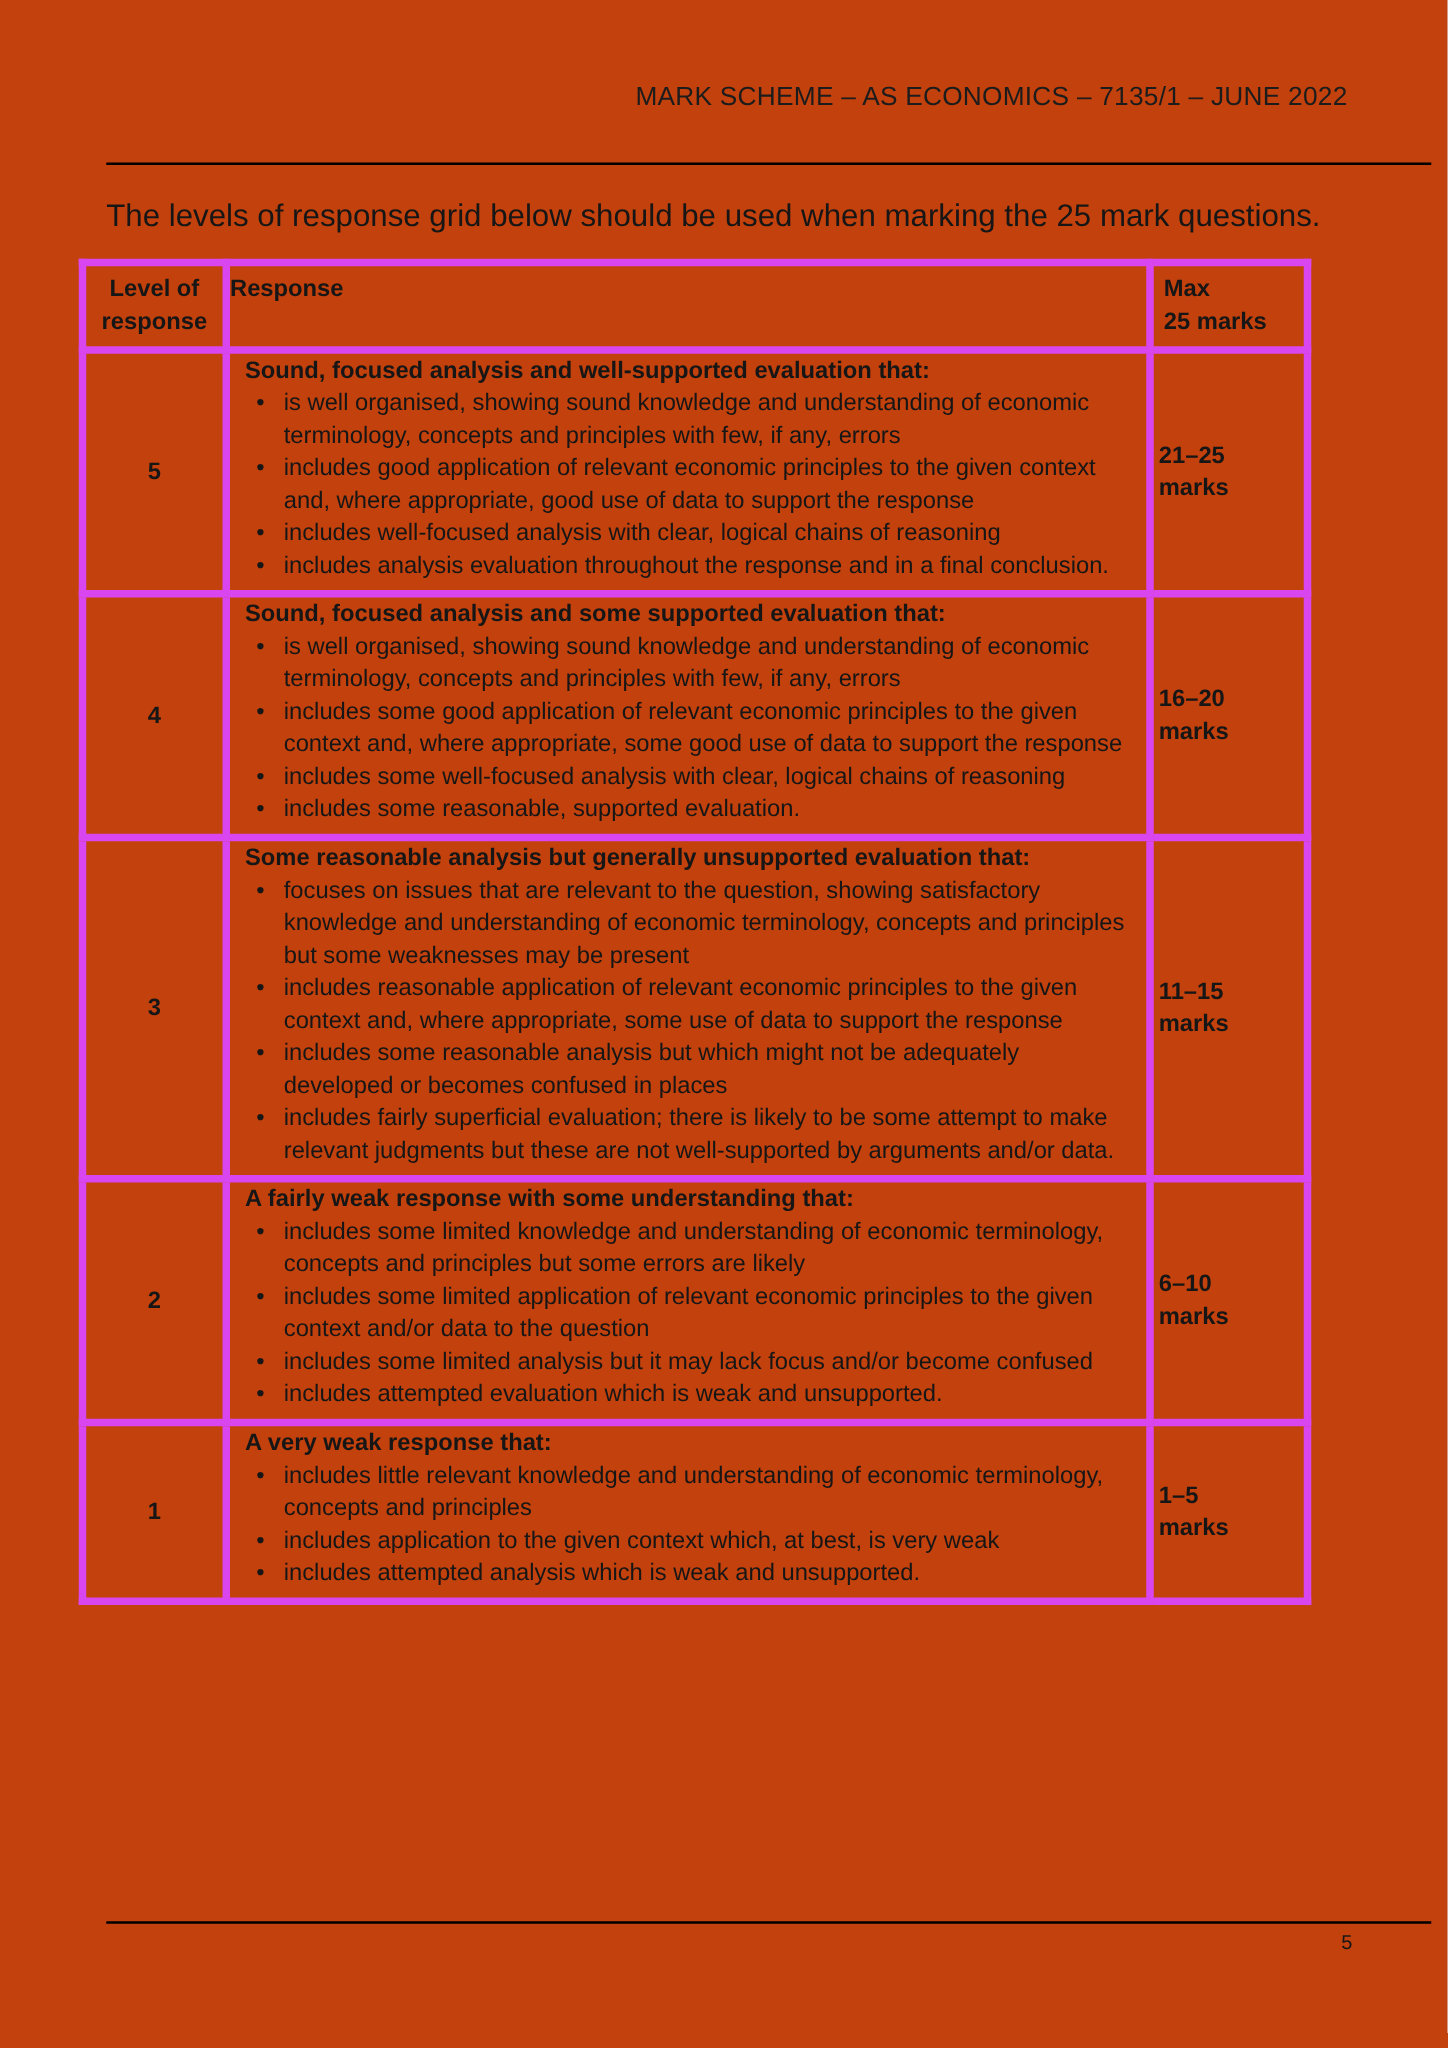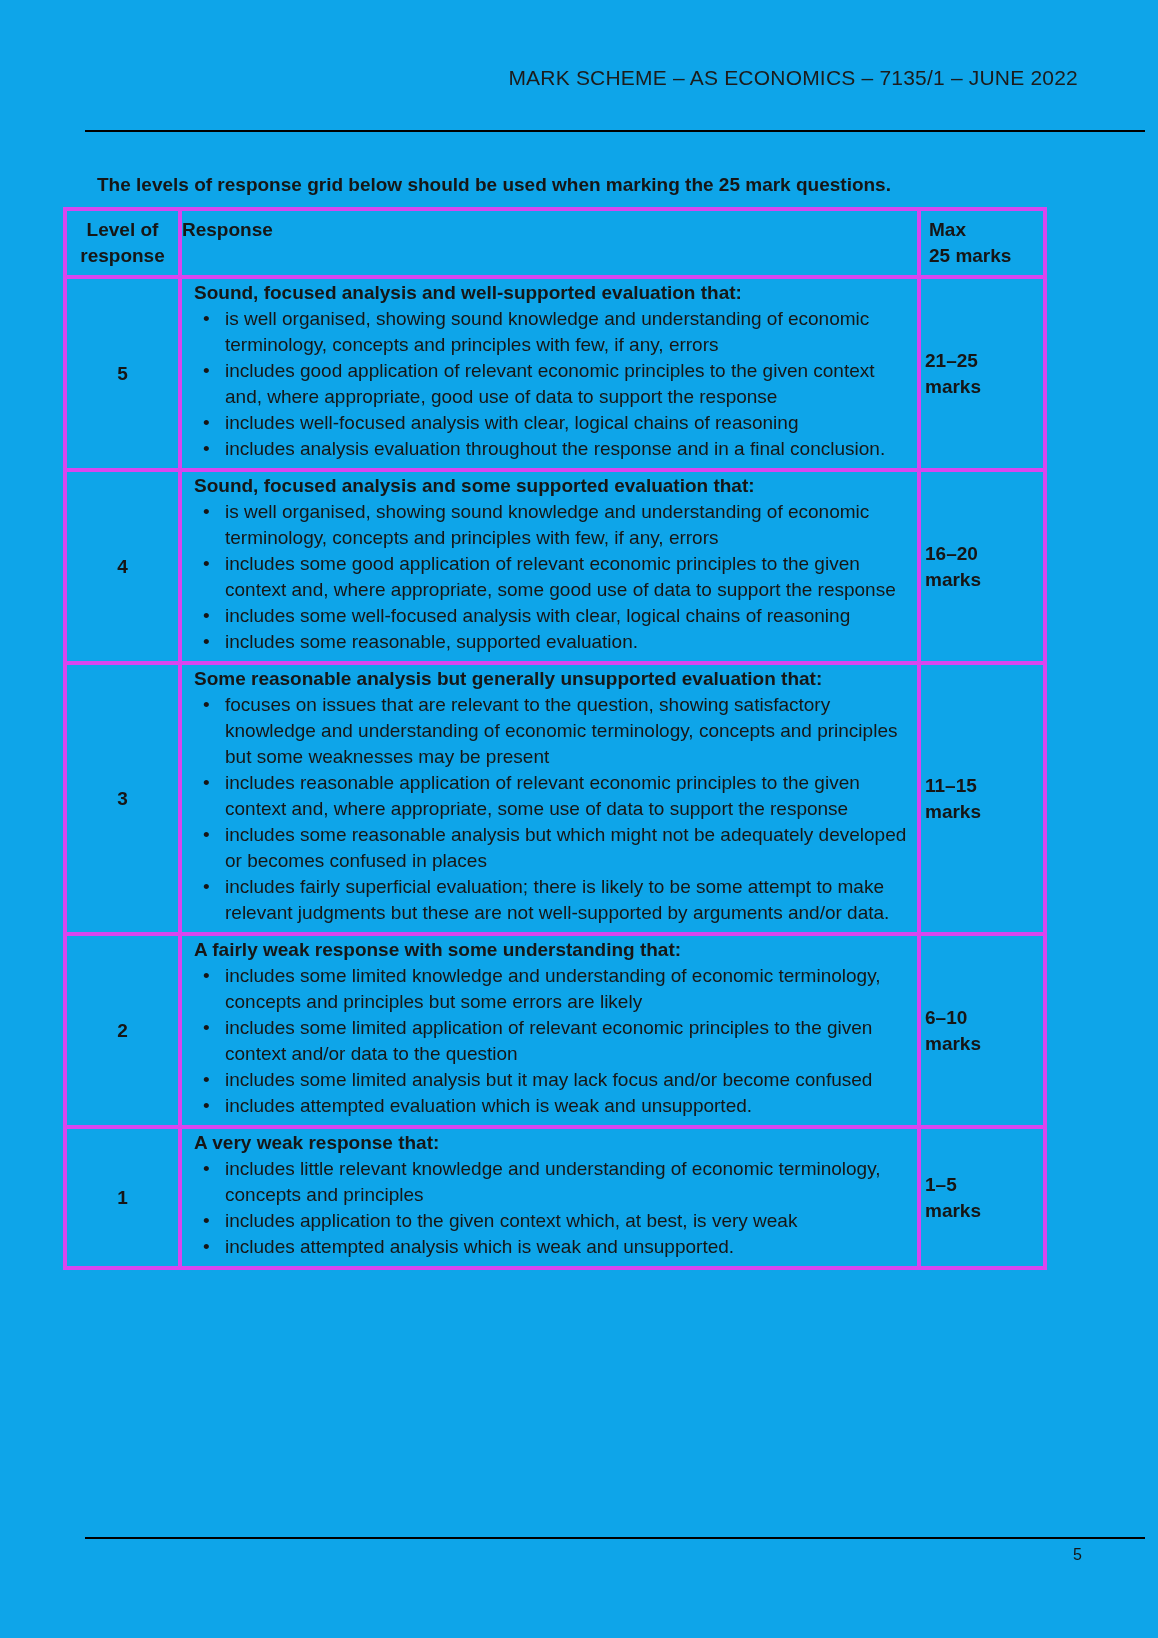--- a/index.html
+++ b/index.html
@@ -5,21 +5,21 @@
   html, body {
     margin: 0;
     padding: 0;
     background: #e8e8e8;
   }
   .page {
     position: relative;
     width: 1158px;
     height: 1638px;
     margin: 0 auto;
-    background: #0ea5e9;
+    background: #c2410c;
     font-family: "Liberation Sans", sans-serif;
     color: #161616;
     overflow: hidden;
   }
   .running-header {
     position: absolute;
     top: 66px;
     right: 80px;
     font-size: 21px;
     letter-spacing: 0.2px;
@@ -32,41 +32,40 @@
     width: 1060px;
     height: 2px;
     background: #000;
   }
   .rule-top { top: 130px; }
   .rule-bottom { top: 1537px; }
   .intro {
     position: absolute;
     top: 160px;
     left: 85px;
-    margin: 12px;
-    font-size: 19px;
+    margin: 0;
+    font-size: 25px;
     line-height: 26px;
-    font-weight: bold;
   }
   table.levels-table {
     position: absolute;
     top: 207px;
     left: 63px;
     width: 980px;
     border-collapse: collapse;
     table-layout: fixed;
     font-size: 19px;
     line-height: 26px;
   }
   .levels-table col.c-level    { width: 115px; }
   .levels-table col.c-response { width: 739px; }
   .levels-table col.c-marks    { width: 126px; }
   .levels-table th,
   .levels-table td {
-    border: 4px solid #d946ef;
+    border: 6px solid #d946ef;
     font-size: 19px;
     line-height: 26px;
   }
   .levels-table th {
     font-weight: bold;
     vertical-align: top;
     padding: 6px 8px;
   }
   th.h-level { text-align: center; }
   th.h-response { text-align: left; padding-left: 0; }

